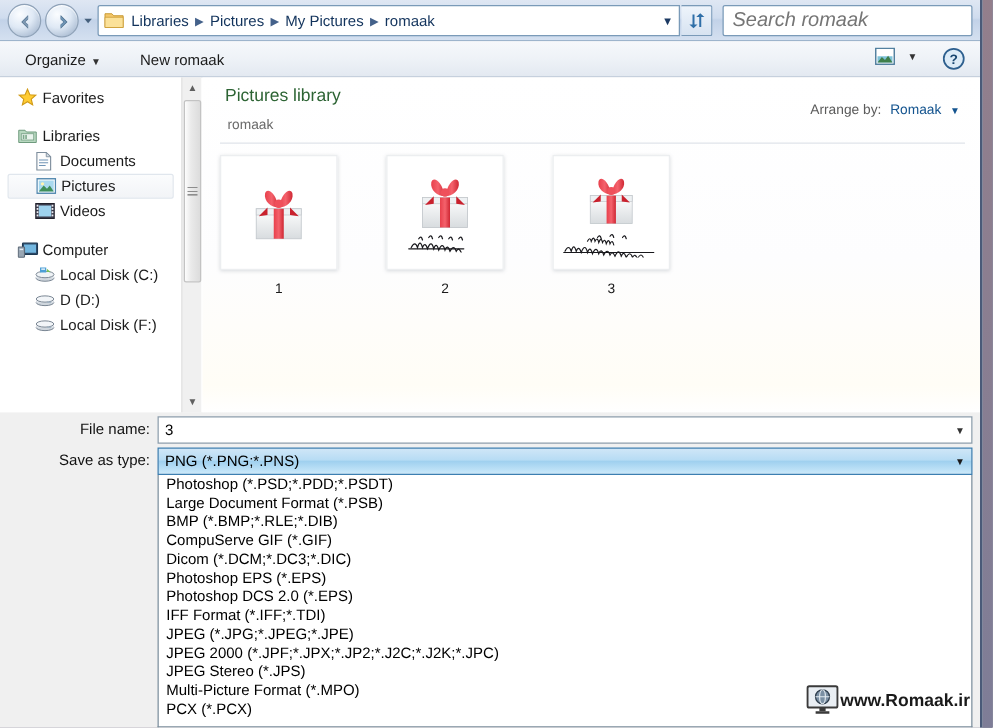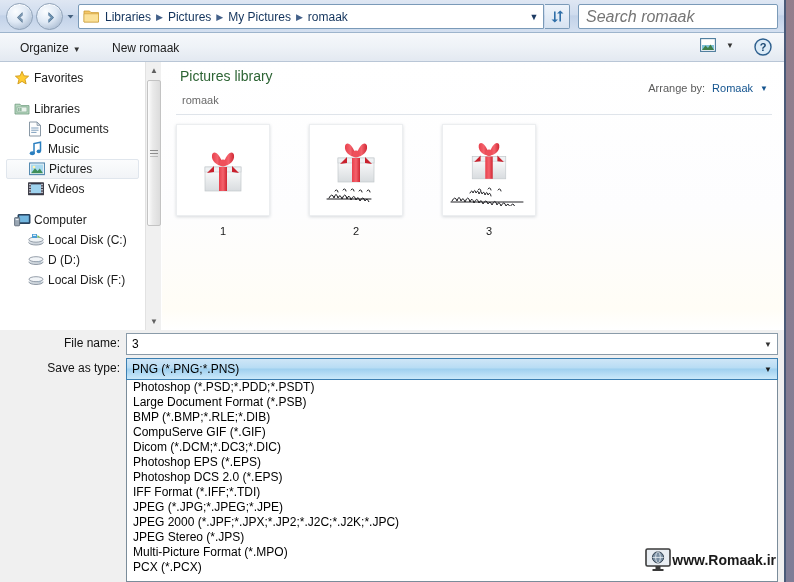--- a/index.html
+++ b/index.html
@@ -376,30 +376,20 @@
               <g stroke="#6f93b5" stroke-width="0.9">
                 <line x1="3.2" y1="7" x2="10.5" y2="7"></line>
                 <line x1="3.2" y1="9.2" x2="10.5" y2="9.2"></line>
                 <line x1="3.2" y1="11.4" x2="8.5" y2="11.4"></line>
               </g>
             </svg>
           </span>
           <span class="sb-label">Documents</span>
         </div>
 
-        <div class="sb-row child">
-          <span class="sb-ico">
-            <svg width="15" height="16" viewBox="0 0 15 16">
-              <path d="M6 12.2 L6 2.6 L12.5 1.2 L12.5 10.2" fill="none" stroke="#2a7fc0" stroke-width="1.5"></path>
-              <ellipse cx="4.3" cy="12.3" rx="2.6" ry="2" fill="#2a7fc0"></ellipse>
-              <ellipse cx="10.8" cy="10.4" rx="2.2" ry="1.8" fill="#2a7fc0"></ellipse>
-            </svg>
-          </span>
-          <span class="sb-label">Music</span>
-        </div>
 
         <div class="sb-row child selected">
           <span class="sb-ico">
             <svg width="16" height="14" viewBox="0 0 16 14">
               <rect x="0.6" y="1" width="14.8" height="11.6" fill="#ffffff" stroke="#4f86ae" stroke-width="1.1"></rect>
               <rect x="2" y="2.4" width="12" height="8.8" fill="#a9d9ef"></rect>
               <circle cx="5" cy="5" r="1.3" fill="#fff4b0"></circle>
               <path d="M2 11.2 L6 6.3 L8.6 9 L10.8 6.4 L14 11.2 Z" fill="#3f8f5a"></path>
             </svg>
           </span>

